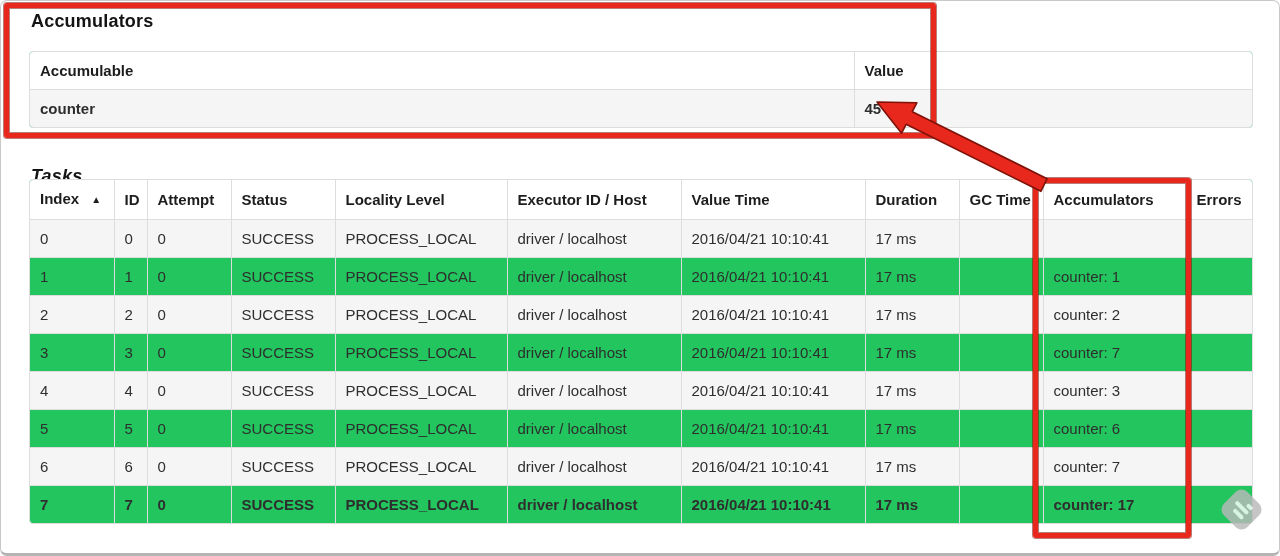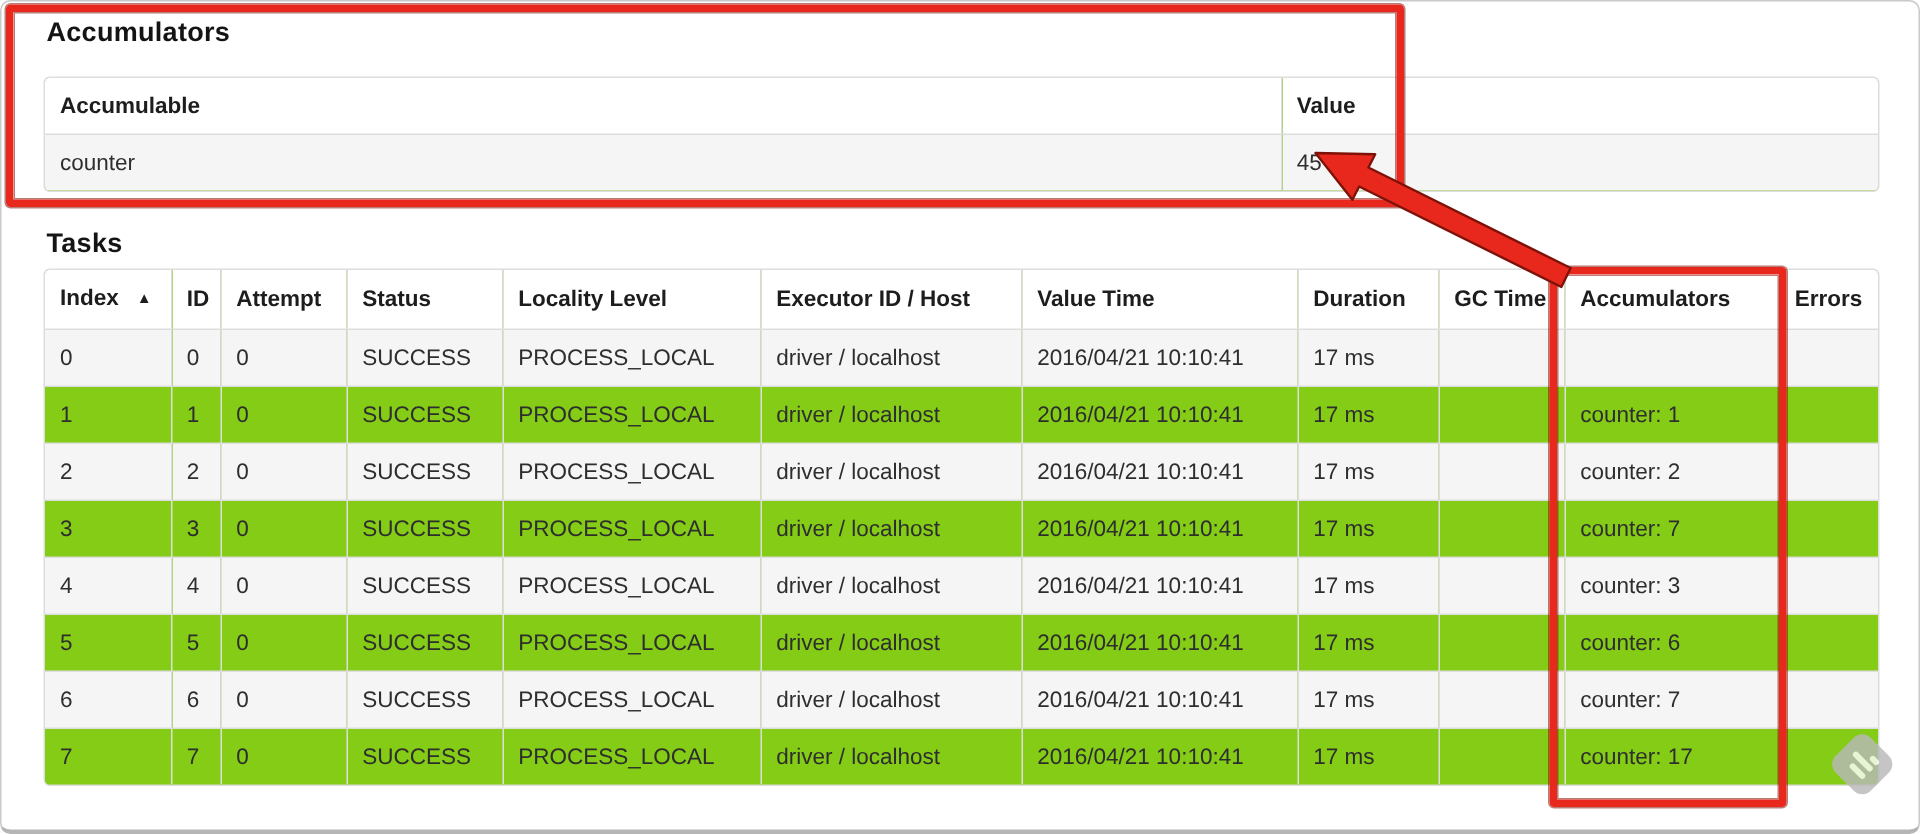--- a/index.html
+++ b/index.html
@@ -12,36 +12,36 @@
   .window{
     position:absolute;inset:0;
     border:1px solid #c9c9c9;border-bottom:3px solid #b5b5b5;
     border-radius:7px;box-sizing:border-box;background:#fff;
   }
   h4.section-title{
     position:absolute;margin:0;font-size:18px;font-weight:700;color:#141414;
     letter-spacing:.2px;
   }
   #acc-title{top:10px;left:30px;}
-  #tasks-title{top:151px;left:30px;}
+  #tasks-title{top:165px;left:30px;font-style:italic;}
   .table-wrap{
     position:absolute;left:28px;width:1224px;box-sizing:border-box;
-    border:1px solid #ddd;border-radius:4px;overflow:hidden;background:#84cc16;
+    border:1px solid #ddd;border-radius:4px;overflow:hidden;background:#22c55e;
   }
   #acc-table-wrap{top:50px;}
   #tasks-table-wrap{top:178px;}
   table{border-collapse:collapse;table-layout:fixed;width:100%;font-size:15px;}
   th,td{
     text-align:left;padding:8px 10px;line-height:21px;height:21px;
     border-right:1px solid #ddd;border-bottom:1px solid #ddd;
     overflow:hidden;white-space:nowrap;box-sizing:content-box;color:#2e2e2e;
   }
   th{font-weight:700;color:#1d1d1d;background:#fff;}
   tr > *:last-child{border-right:none;}
-  tbody tr:last-child > *{border-bottom:none;}
+  tbody tr:last-child > *{border-bottom:none;font-weight:bold;}
   tbody tr:nth-child(odd){background:#f5f5f5;}
   .sort-caret{font-size:10px;margin-left:12px;position:relative;top:-1px;}
   
   .c0{width:84px}.c1{width:33px}.c2{width:84px}.c3{width:104px}.c4{width:172px}
   .c5{width:174px}.c6{width:184px}.c7{width:94px}.c8{width:84px}.c9{width:143px}.c10{width:68px}
   
   .a0{width:824px}.a1{width:400px}
   
   .ann-box{
     position:absolute;box-sizing:border-box;border:5px solid #e8281d;border-radius:3px;

